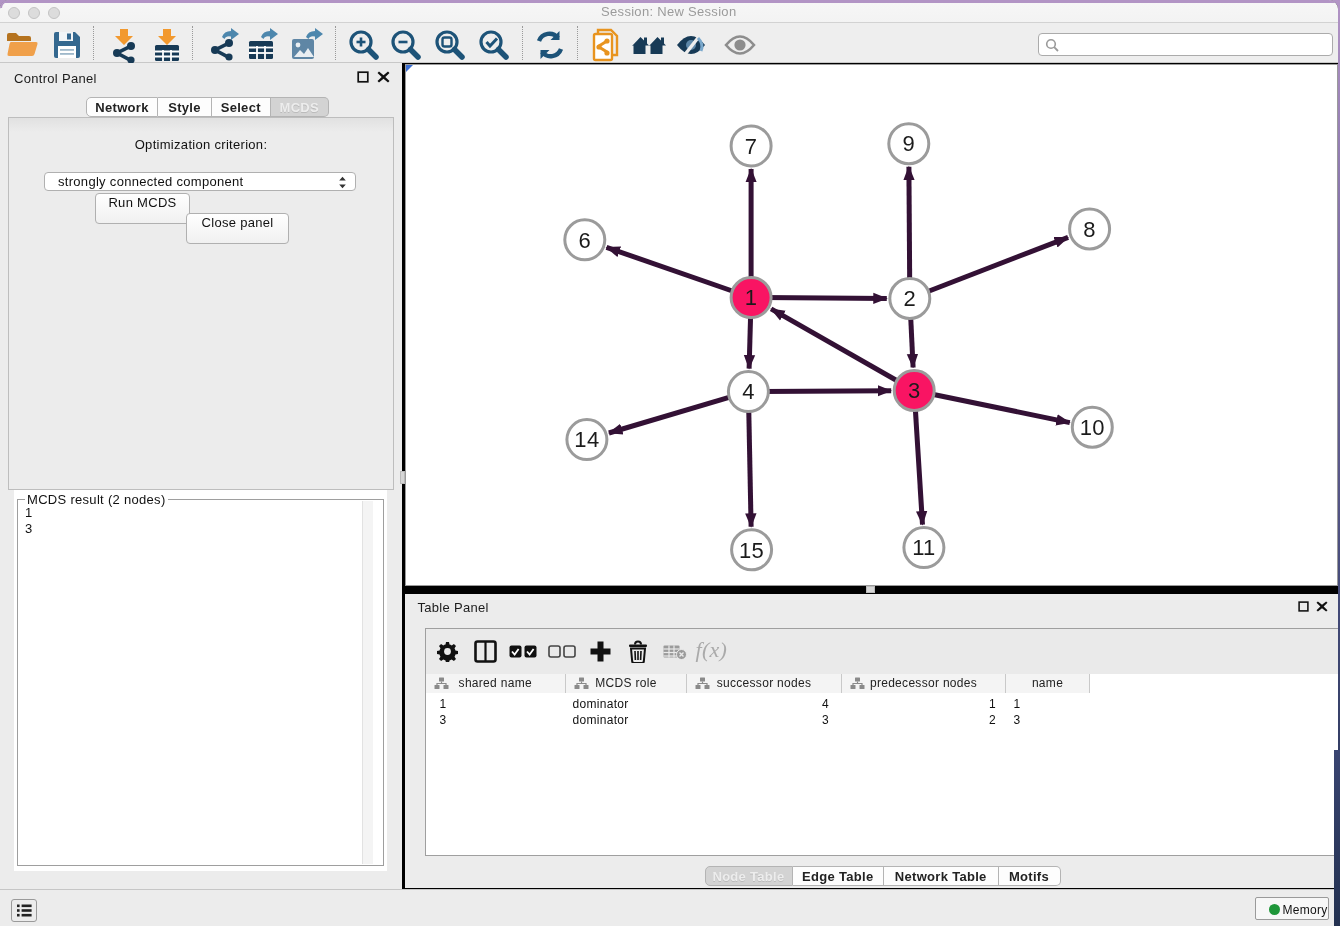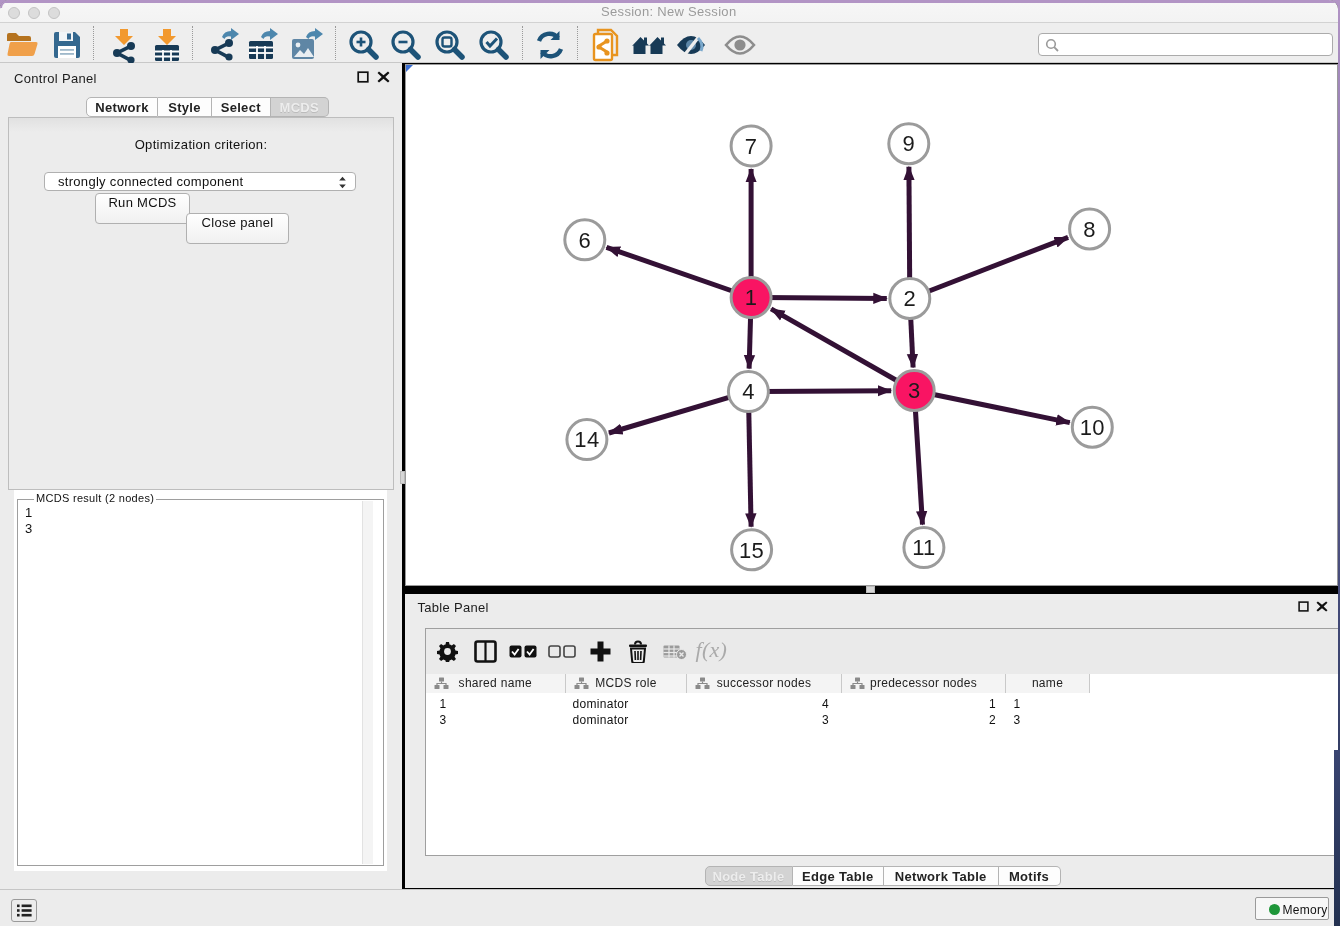--- a/index.html
+++ b/index.html
@@ -40,22 +40,22 @@
      background:linear-gradient(#e1e1e1 0,#ececec 14px);border:1px solid #bdbdbd;box-sizing:border-box;}
   #optlabel{position:absolute;left:0;top:74px;width:100%;text-align:center;font-size:13px;color:#111;}
   #dropdown{position:absolute;left:44px;top:96px;width:312px;height:19px;background:#fff;
      border:1px solid #b0b0b0;border-radius:4px;font-size:13px;color:#111;line-height:18px;
      padding-left:13px;box-sizing:border-box;margin-top:13px;}
   .btn{position:absolute;height:31px;background:linear-gradient(#ffffff,#f0f0f0);
      border:1px solid #b0b0b0;border-radius:4px;font-size:13px;color:#111;text-align:center;
      line-height:18px;box-sizing:border-box;}
   #resultwrap{position:absolute;left:14px;top:427px;width:373px;height:381px;background:#fff;}
   #groupbox{position:absolute;left:3px;top:9px;right:3px;bottom:5px;border:1px solid #9e9e9e;}
-  #grouplegend{position:absolute;left:16px;top:-8px;background:#fff;padding:0 2px;
-     font-size:11px;color:#111;}
+  #grouplegend{position:absolute;left:7px;top:-8px;background:#fff;padding:0 2px;
+     font-size:13px;color:#111;}
   #resulttext{position:absolute;left:7px;top:5px;font-size:13px;color:#111;line-height:16px;}
   #vscroll{position:absolute;right:10px;top:1px;bottom:1px;width:10px;background:#f4f4f4;
      border-left:1px solid #e2e2e2;}
   
   #netwin{position:absolute;left:404.5px;top:64px;width:933.5px;height:521.5px;
      border:1px solid #9a9a9a;box-sizing:border-box;background:#fff;}
   #nettitle{position:absolute;left:0;top:0;width:100%;height:21px;
      background:linear-gradient(#f2f2f2,#d8d8d8);border-bottom:1px solid #aaa;box-sizing:border-box;}
   #nettitle .txt{position:absolute;width:100%;text-align:center;top:3px;font-size:13px;
      font-weight:700;color:#111;}

